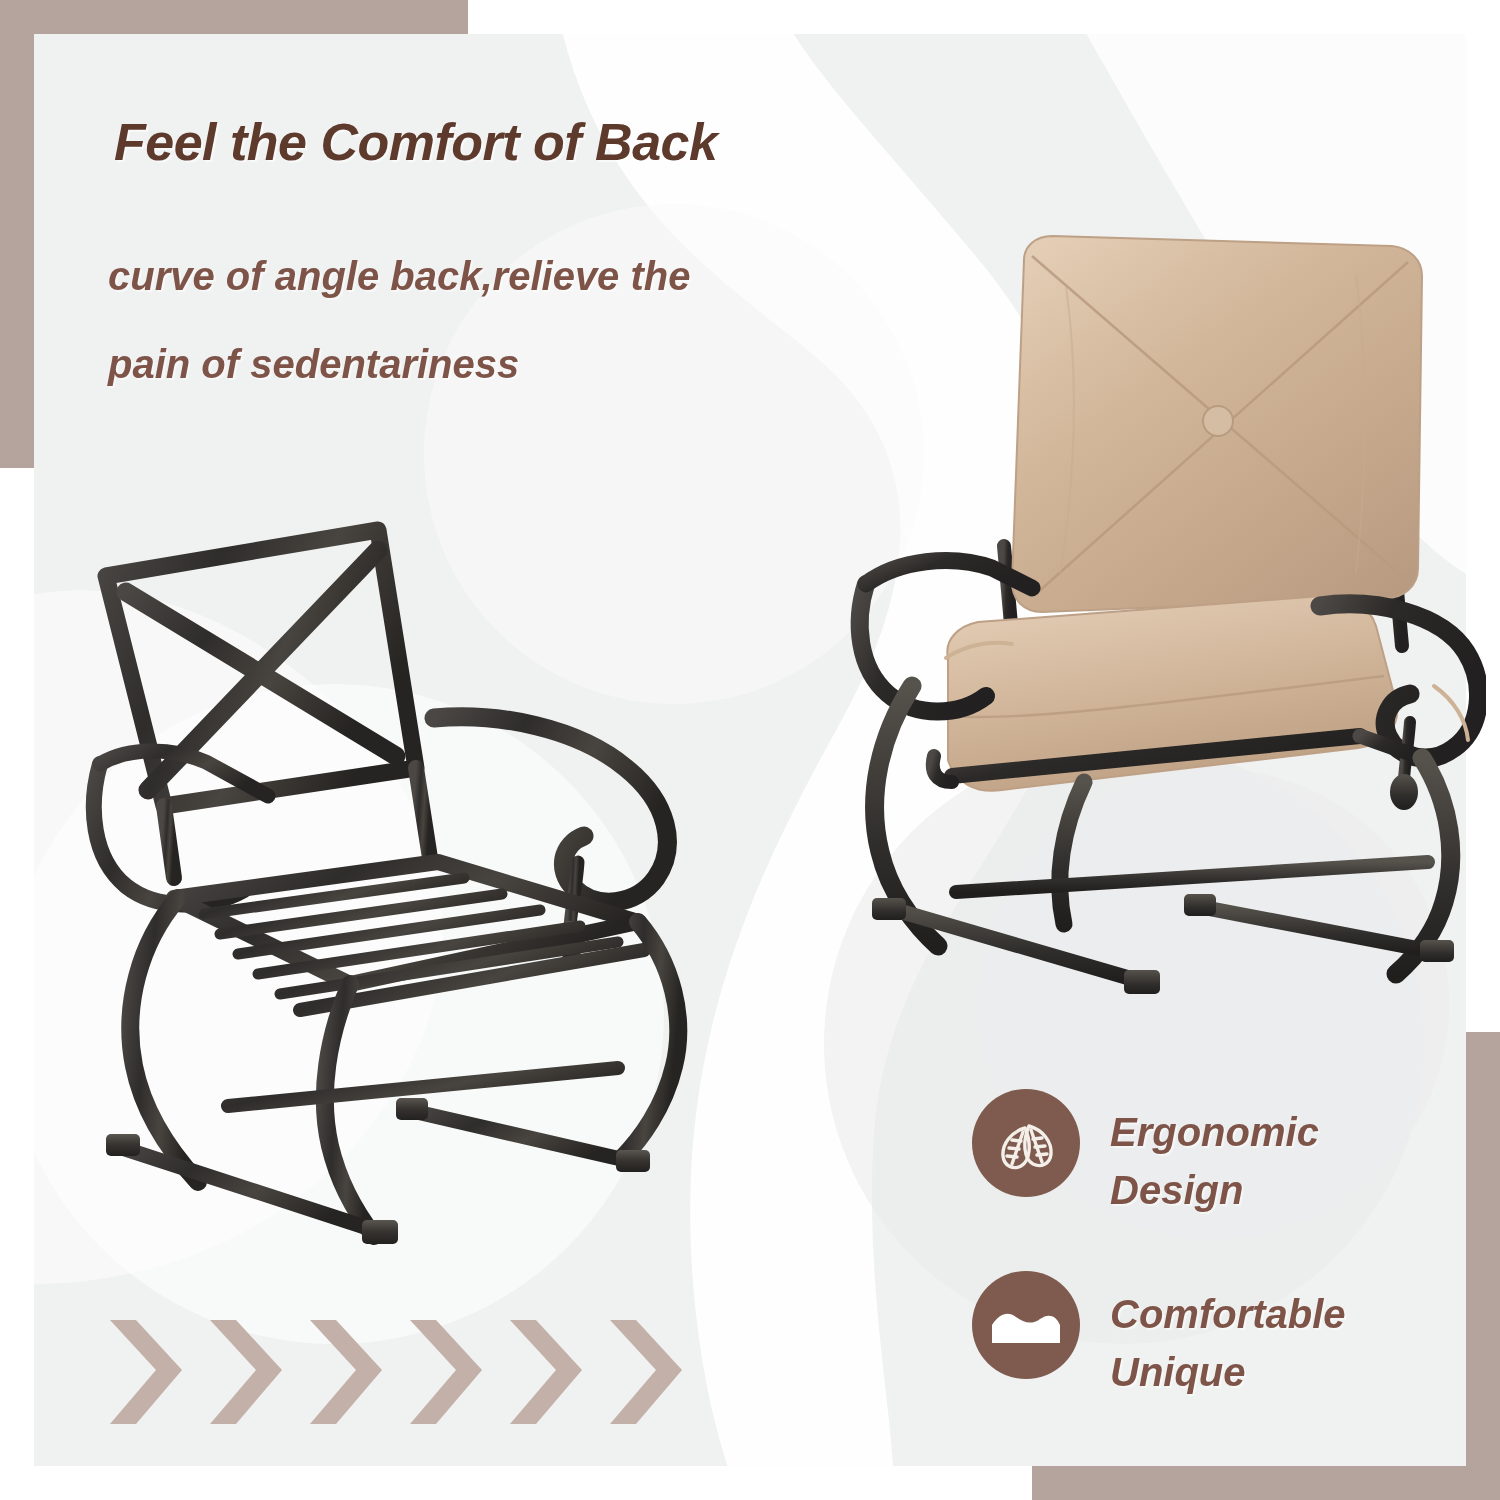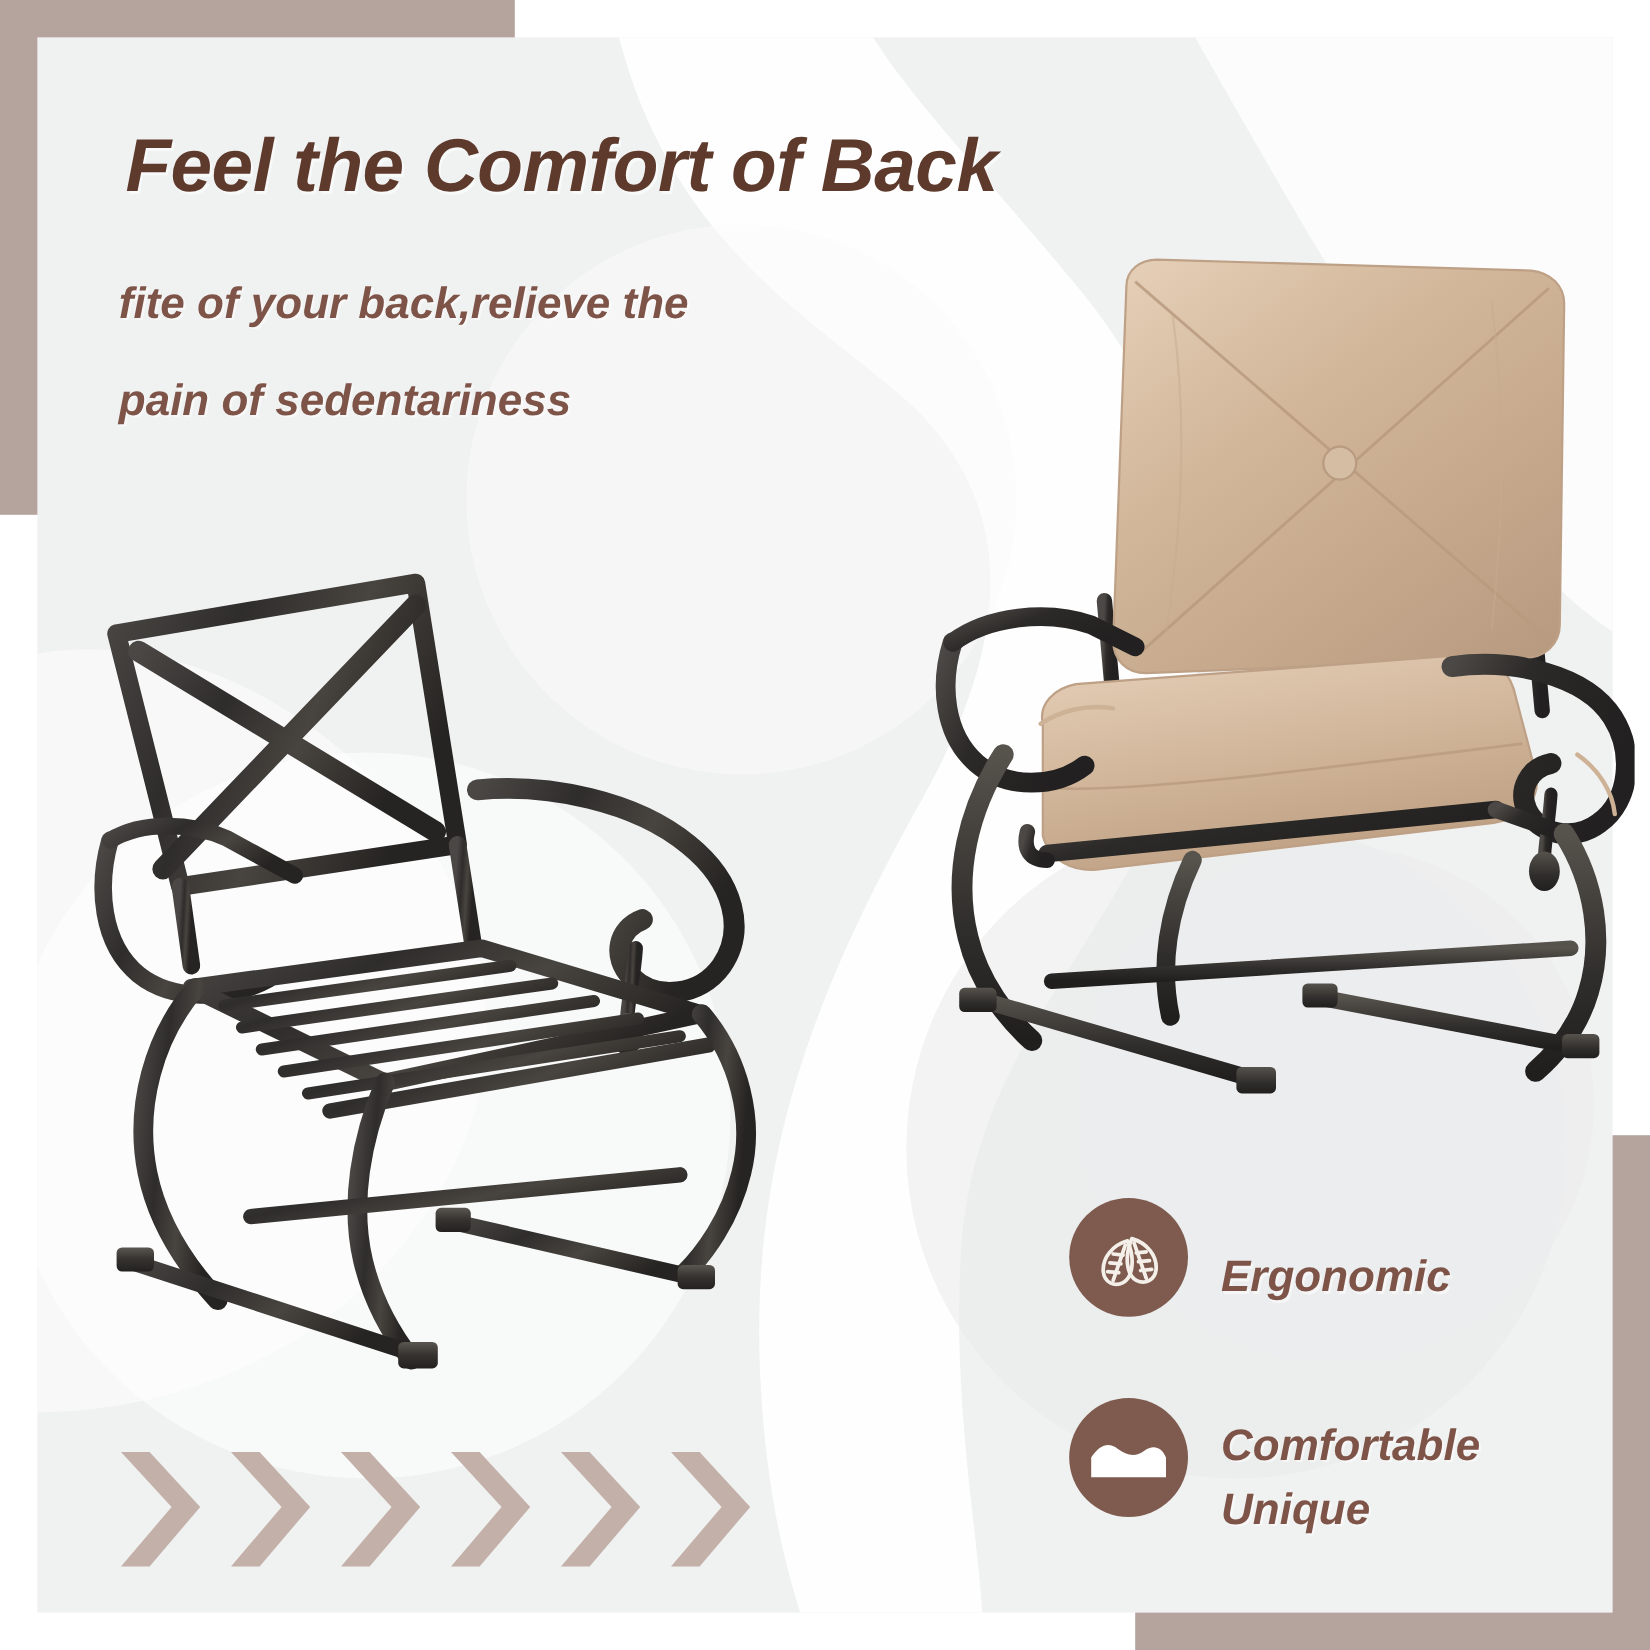--- a/index.html
+++ b/index.html
@@ -25,21 +25,21 @@
   
   .bracket { position:absolute; background:#b5a49d; }
   .bracket-tl-h { left:0;   top:0;    width:468px; height:34px; }
   .bracket-tl-v { left:0;   top:0;    width:34px;  height:468px; }
   .bracket-br-h { right:0;  bottom:0; width:468px; height:34px; }
   .bracket-br-v { right:0;  bottom:0; width:34px;  height:468px; }
 
   
   .headline {
     position:absolute; left:114px; top:112px;
-    font-size:68px; font-weight:bold; font-style:italic;
+    font-size:52px; font-weight:bold; font-style:italic;
     color:#5e3a2c; letter-spacing:-0.5px; white-space:nowrap;
     text-shadow:2px 2px 0 rgba(255,255,255,0.55);
   }
   .subcopy {
     position:absolute; left:108px; top:232px; width:760px;
   }
   .subcopy .line {
     font-size:40px; font-weight:bold; font-style:italic;
     color:#7d5447; line-height:88px; white-space:nowrap;
     text-shadow:2px 2px 0 rgba(255,255,255,0.5);
@@ -99,21 +99,21 @@
   </svg>
 
   <div class="bracket bracket-tl-h"></div>
   <div class="bracket bracket-tl-v"></div>
   <div class="bracket bracket-br-h"></div>
   <div class="bracket bracket-br-v"></div>
 
   <div class="headline">Feel the Comfort of Back</div>
 
   <div class="subcopy">
-    <div class="line">fite of your back,relieve the</div>
+    <div class="line">curve of angle back,relieve the</div>
     <div class="line">pain of sedentariness</div>
   </div>
 
   <svg class="product chair-left" viewBox="0 0 660 770">
     <defs>
       <linearGradient id="met" x1="0" y1="0" x2="1" y2="0.4">
         <stop offset="0%" stop-color="#4a4744"></stop>
         <stop offset="35%" stop-color="#2f2d2c"></stop>
         <stop offset="65%" stop-color="#48443f"></stop>
         <stop offset="100%" stop-color="#262422"></stop>
@@ -293,20 +293,21 @@
                      C33,51 31,34 38,18 Z"></path>
             <path d="M40,22 L51,54"></path>
             <path d="M42,31 L51,30"></path>
               <path d="M44,39 L54,38"></path>
             <path d="M46,47 L56,46"></path>
           </g>
         </svg>
       </div>
       <div class="badge-txt">
         <div>Ergonomic</div>
+        <div>Design</div>
       </div>
     </div>
 
     <div class="badge">
       <div class="badge-ico">
         <svg width="76" height="60" viewBox="0 0 76 60">
           <path d="M4,30 C12,18 20,16 28,22 C36,28 44,30 52,24
                    C60,18 68,20 72,30 L72,48 L4,48 Z" fill="#ffffff"></path>
         </svg>
       </div>

